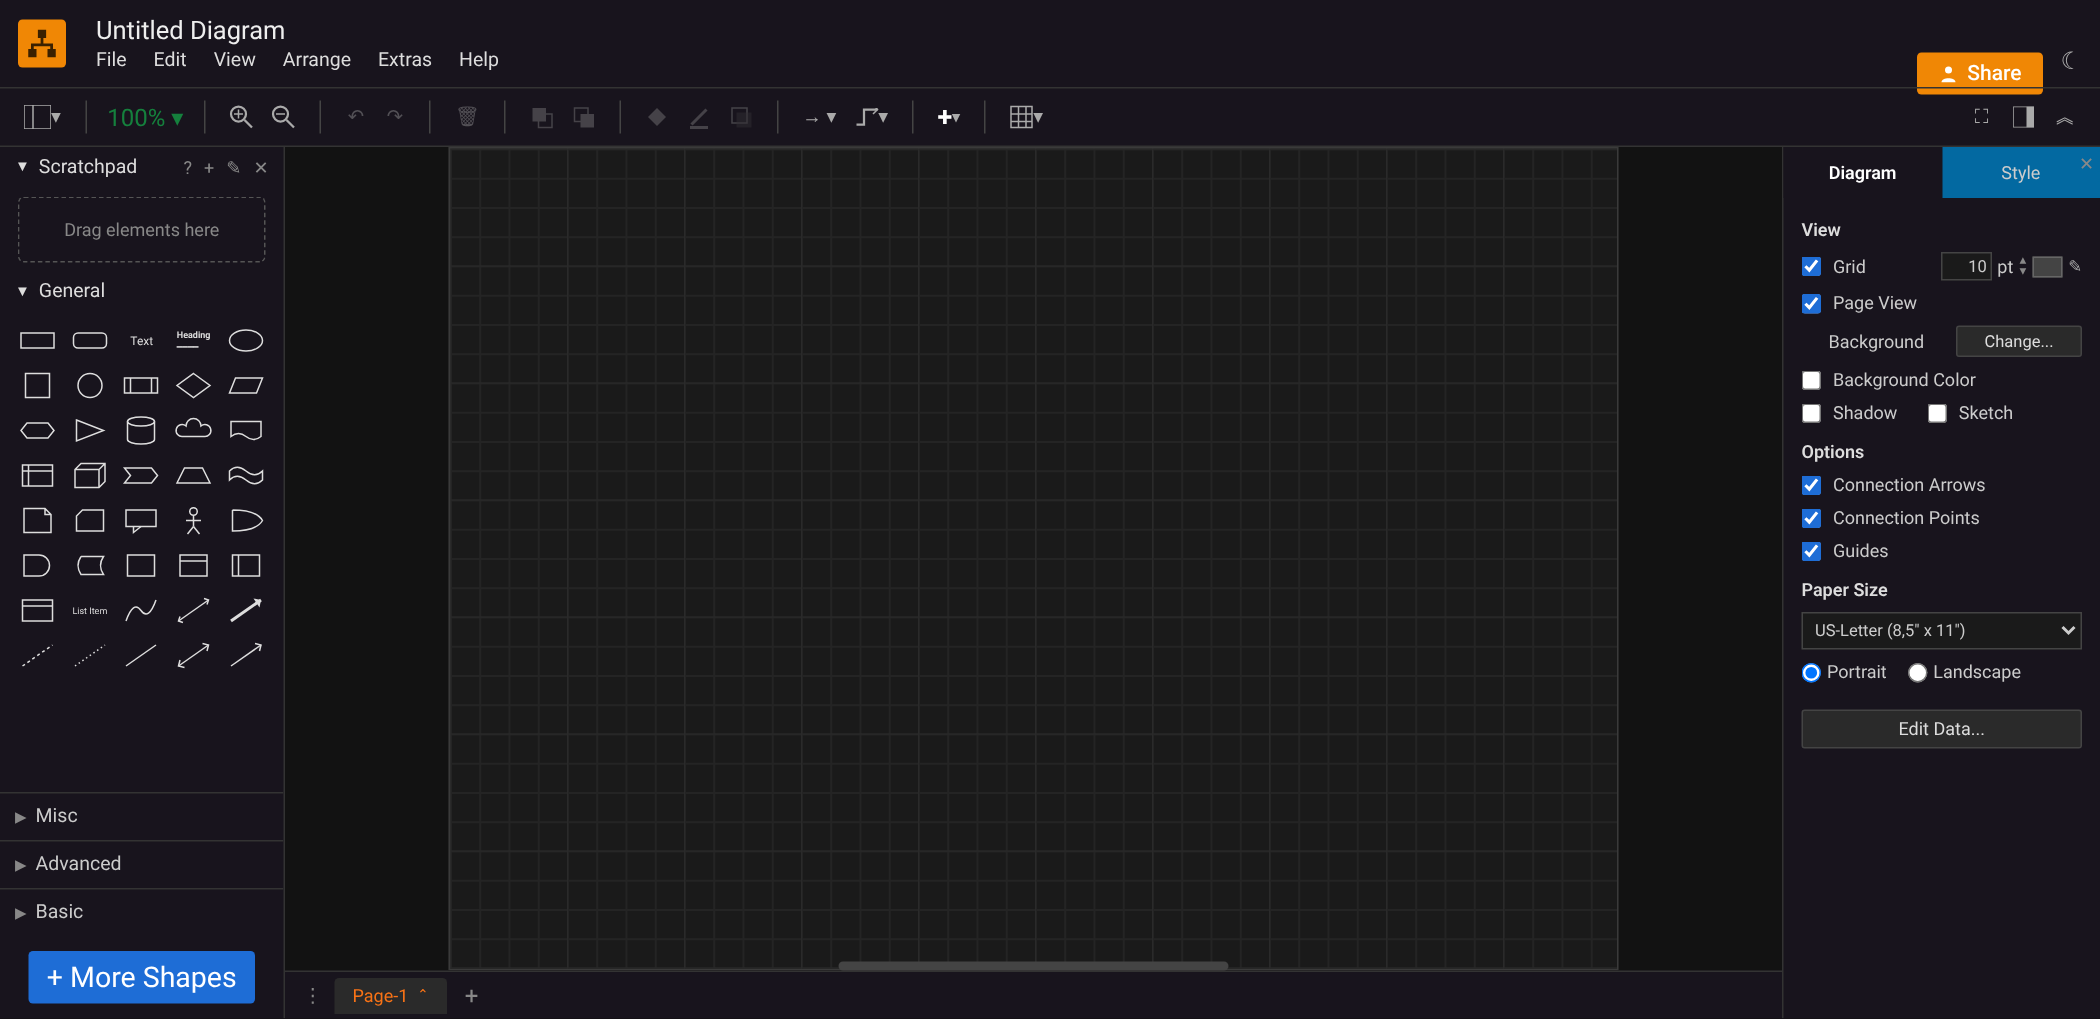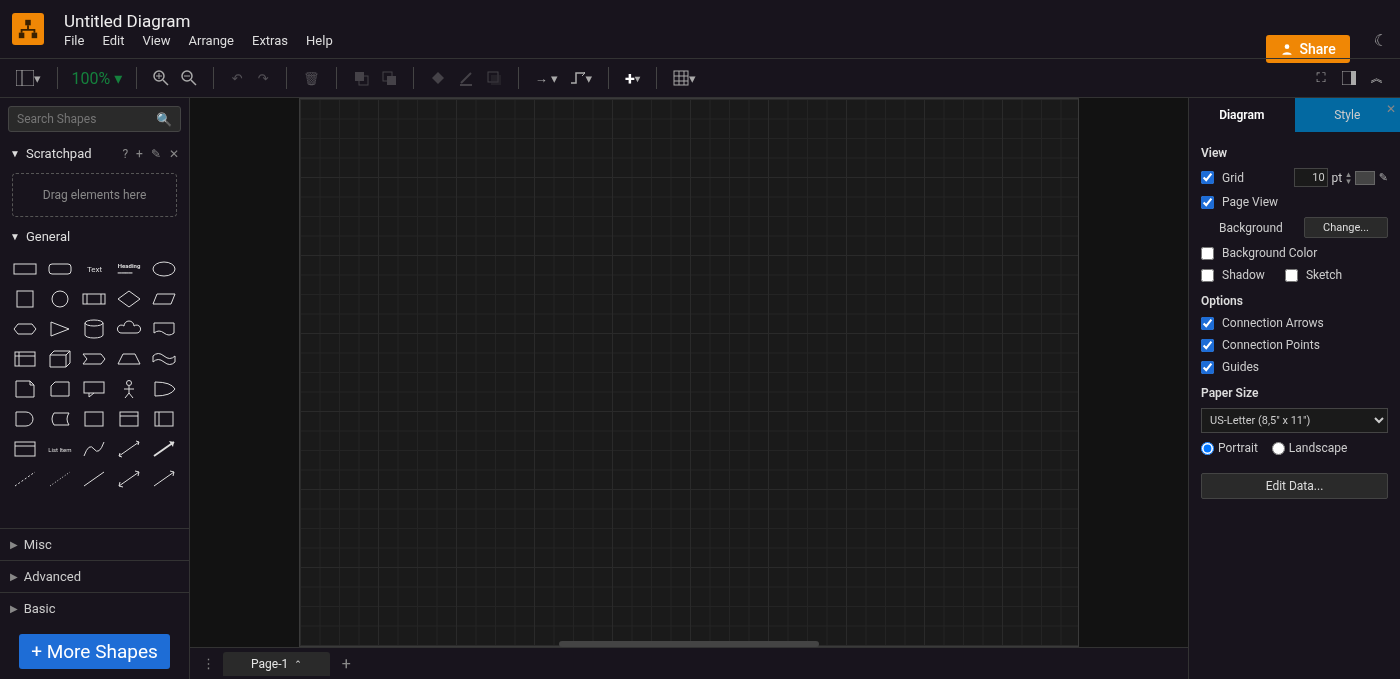--- a/index.html
+++ b/index.html
@@ -5,21 +5,21 @@
 *{margin:0;padding:0;box-sizing:border-box;font-family:-apple-system,BlinkMacSystemFont,"Segoe UI",Roboto,Arial,sans-serif;}
 body{background:#18141d;color:#ccc;width:1400px;height:679px;overflow:hidden;font-size:13px;}
 .app{display:flex;flex-direction:column;height:100%;}
 .titlebar{display:flex;align-items:center;height:58px;padding:0 12px;background:#18141d;}
 .logo{width:32px;height:32px;background:#f08705;border-radius:3px;display:flex;align-items:center;justify-content:center;margin-right:20px;}
 .logo svg{width:22px;height:22px;}
 .title-area{display:flex;flex-direction:column;gap:2px;}
 .doc-title{font-size:17px;color:#eee;font-weight:400;}
 .menubar{display:flex;gap:18px;}
 .menubar span{color:#ddd;cursor:pointer;font-size:13px;}
-.titlebar-right{margin-left:auto;display:flex;gap:24px;margin-top:40px;}
+.titlebar-right{margin-left:auto;display:flex;gap:12px;margin-top:40px;}
 .share-btn{background:#f08705;color:#fff;border:none;padding:6px 14px;border-radius:3px;font-size:14px;cursor:pointer;display:flex;align-items:center;gap:6px;font-weight:500;}
 .theme-toggle{color:#aaa;cursor:pointer;font-size:16px;align-self:flex-start;margin-top:-4px;}
 .toolbar{display:flex;align-items:center;height:40px;padding:0 14px;border-top:1px solid #333;border-bottom:1px solid #333;gap:8px;}
 .toolbar .sep{width:1px;height:22px;background:#444;margin:0 6px;}
 .toolbar .tb-btn{color:#aaa;cursor:pointer;display:flex;align-items:center;justify-content:center;min-width:18px;height:24px;padding:0 2px;}
 .toolbar .tb-btn.disabled{opacity:0.4;}
 .zoom{color:#15803d;font-size:16px;display:flex;align-items:center;gap:4px;cursor:pointer;}
 .toolbar-right{margin-left:auto;display:flex;gap:10px;}
 .main{display:flex;flex:1;overflow:hidden;}
 .sidebar{width:190px;background:#18141d;border-right:1px solid #333;display:flex;flex-direction:column;overflow:hidden;}
@@ -35,21 +35,21 @@
 .shape-cell{height:26px;display:flex;align-items:center;justify-content:center;cursor:pointer;color:#ddd;}
 .shape-cell svg{width:26px;height:20px;}
 .collapsed-section{padding:8px 10px;color:#ccc;border-top:1px solid #333;display:flex;align-items:center;gap:6px;cursor:pointer;font-size:13px;}
 .collapsed-section .caret{font-size:10px;color:#888;}
 .more-shapes{margin:10px auto;background:#1e6dd6;color:#fff;border:none;padding:6px 12px;border-radius:3px;font-size:19px;cursor:pointer;}
 .canvas-area{flex:1;display:flex;flex-direction:column;position:relative;background:#121212;}
 .canvas{flex:1;position:relative;display:flex;justify-content:center;overflow:hidden;}
 .page{margin-top:0;width:780px;height:100%;background:#1a1a1a;border:1px solid #3a3a3a;background-image:linear-gradient(#2a2a2a 1px,transparent 1px),linear-gradient(90deg,#2a2a2a 1px,transparent 1px),linear-gradient(#242424 1px,transparent 1px),linear-gradient(90deg,#242424 1px,transparent 1px);background-size:78px 78px,78px 78px,19.5px 19.5px,19.5px 19.5px;}
 .page-tabs{height:32px;display:flex;align-items:center;padding:0 8px;border-top:1px solid #333;background:#18141d;gap:4px;}
 .page-tabs .menu-dots{color:#888;cursor:pointer;padding:4px;}
-.page-tab{background:#2a2a2a;color:#e5e5e5;padding:5px 28px;border-radius:3px 3px 0 0;font-size:12px;cursor:pointer;display:flex;align-items:center;gap:6px;}
+.page-tab{background:#2a2a2a;color:#f97316;padding:5px 12px;border-radius:3px 3px 0 0;font-size:12px;cursor:pointer;display:flex;align-items:center;gap:6px;}
 .page-tabs .add-page{color:#888;cursor:pointer;padding:4px 8px;font-size:16px;}
 .right-panel{width:212px;background:#18141d;border-left:1px solid #333;display:flex;flex-direction:column;font-size:12px;}
 .panel-tabs{display:flex;height:34px;position:relative;}
 .panel-tab{flex:1;display:flex;align-items:center;justify-content:center;cursor:pointer;color:#ccc;}
 .panel-tab.active{background:#18141d;font-weight:600;color:#fff;}
 .panel-tab.inactive{background:#0369a1;}
 .panel-close{position:absolute;right:4px;top:4px;color:#888;cursor:pointer;font-size:12px;}
 .panel-body{padding:10px 12px;display:flex;flex-direction:column;gap:8px;overflow-y:auto;}
 .panel-section-title{font-weight:600;color:#ddd;margin-top:4px;}
 .check-row{display:flex;align-items:center;gap:8px;color:#ccc;}
@@ -186,24 +186,20 @@
             <rect x="0" y="0" width="14" height="14" fill="none" stroke="#aaa"></rect>
             <rect x="9" y="0" width="5" height="14" fill="#aaa"></rect>
           </svg>
         </span>
       <span class="tb-btn">︽</span>
     </div>
   </div>
 
   <div class="main">
     <div class="sidebar">
-      <div class="search-box">
-        <input type="text" placeholder="Search Shapes" style="">
-        <span class="search-icon">🔍</span>
-      </div>
 
       <div class="section-header">
         <span class="caret">▼</span>
         <span>Scratchpad</span>
         <span class="actions">
           <span>?</span>
           <span>+</span>
           <span>✎</span>
           <span>✕</span>
         </span>

